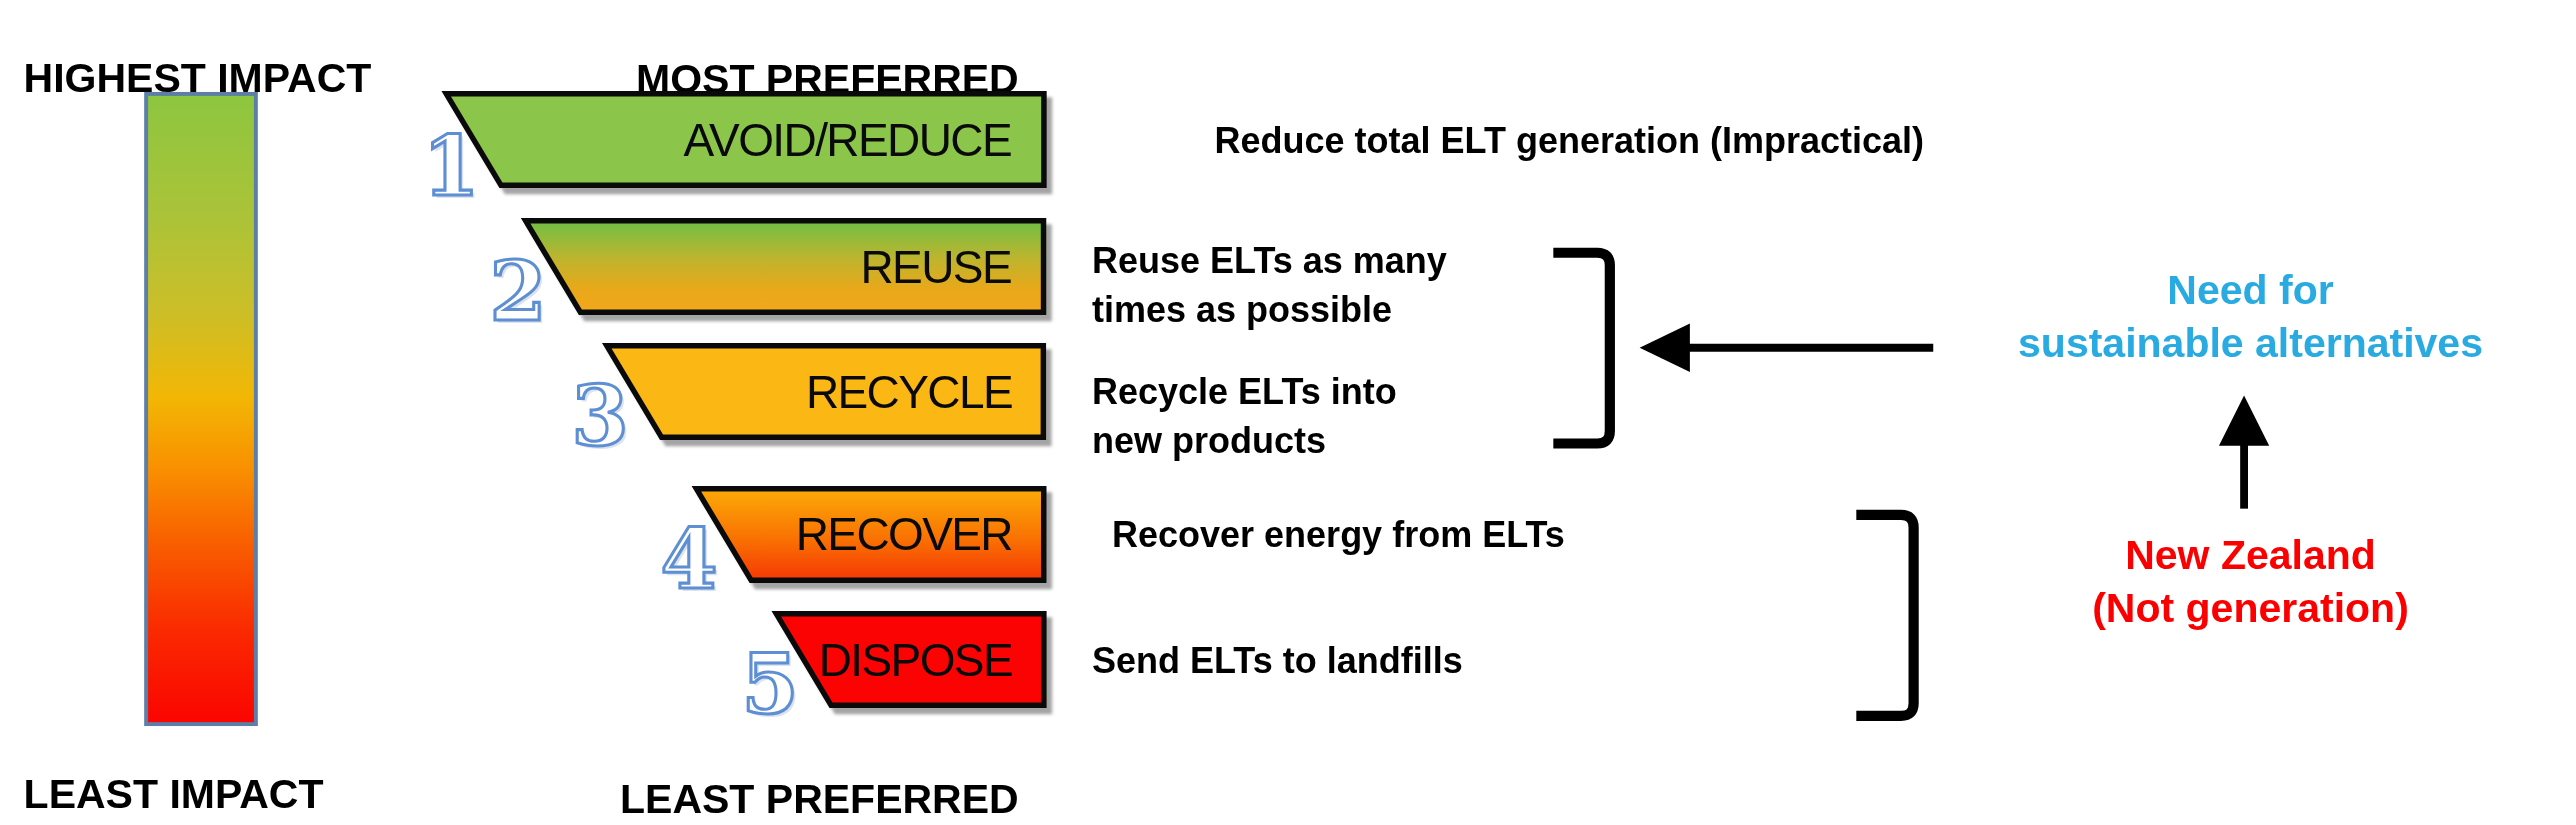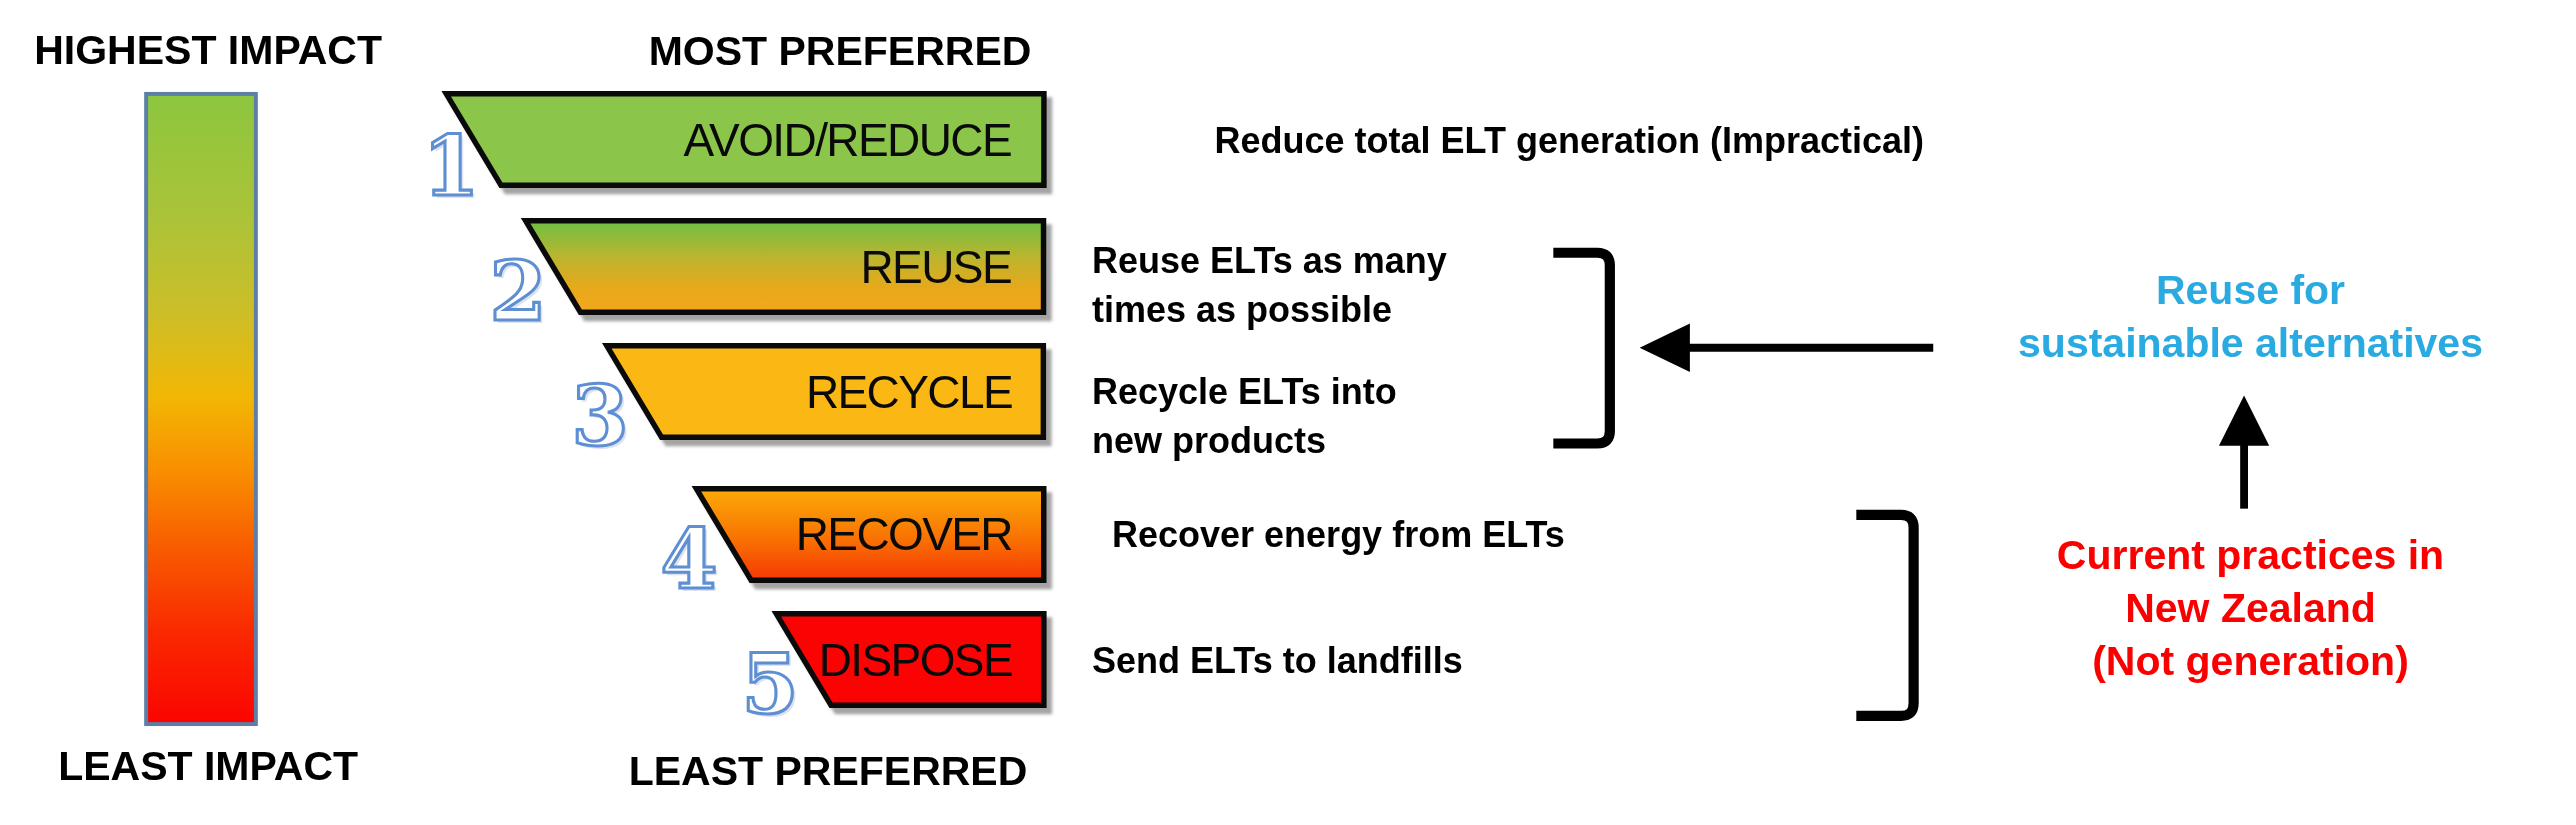--- a/index.html
+++ b/index.html
@@ -1,18 +1,18 @@
 <!DOCTYPE html>
 <html style="font-size:12.6px"><head>
 <meta charset="utf-8">
 <style>
   html,body{margin:0;padding:0;background:#fff;}
   .canvas{position:relative;width:2576px;height:825px;background:#ffffff;overflow:hidden;
           font-family:"Liberation Sans",sans-serif;color:#000;}
-  .hdr{position:absolute;font-weight:700;font-size:41px;text-align:center;letter-spacing:0px;color:#000;white-space:nowrap;}
+  .hdr{position:absolute;font-weight:700;font-size:41px;text-align:left;letter-spacing:0px;color:#000;white-space:nowrap;margin-top:28px;}
   .step-svg{position:absolute;}
   .step-poly{stroke:#0a0a0a;stroke-width:7;stroke-linejoin:miter;
              filter:drop-shadow(7px 8px 2px rgba(90,90,90,.55));}
   .step-label{position:absolute;height:92px;line-height:92px;text-align:right;
               font-size:46px;font-weight:400;letter-spacing:-1.6px;color:#0a0a0a;white-space:nowrap;}
   .num{position:absolute;transform:translate(-50%,-50%);
        font-family:"DejaVu Serif",serif;font-weight:700;font-size:82px;color:#ffffff;
        -webkit-text-stroke:3.1px #5E8FD3;text-shadow:3.1px 3.1px 0 rgba(140,160,200,.30);}
   .desc{position:absolute;left:1092px;width:832px;display:flex;flex-direction:column;justify-content:center;
         font-weight:700;font-size:36px;line-height:49px;color:#000;}
@@ -115,23 +115,22 @@
   <svg class="overlay" width="2576" height="825" viewBox="0 0 3280 1051">
     <path class="bracket" d="M1978 322 H2034 Q2050 322 2050 338 V549 Q2050 565 2034 565 H1978"></path>
     <path class="bracket" d="M2364 656 H2421 Q2437 656 2437 672 V896 Q2437 912 2421 912 H2364"></path>
     <path class="arrow-shaft" d="M2150 443 H2462"></path>
     <path class="arrow-head" d="M2088 443 L2152 412 L2152 474 Z"></path>
     <path class="arrow-shaft" d="M2858 562 V648"></path>
     <path class="arrow-head" d="M2858 504 L2826 568 L2890 568 Z"></path>
   </svg>
 
   <div class="ann ann-need">
-    <div>Reuse for</div>
+    <div>Need for</div>
     <div>sustainable alternatives</div>
   </div>
   <div class="ann ann-current">
-    <div>Current practices in</div>
     <div>New Zealand</div>
     <div>(Not generation)</div>
   </div>
 
 </div>
 
 
 </body></html>

